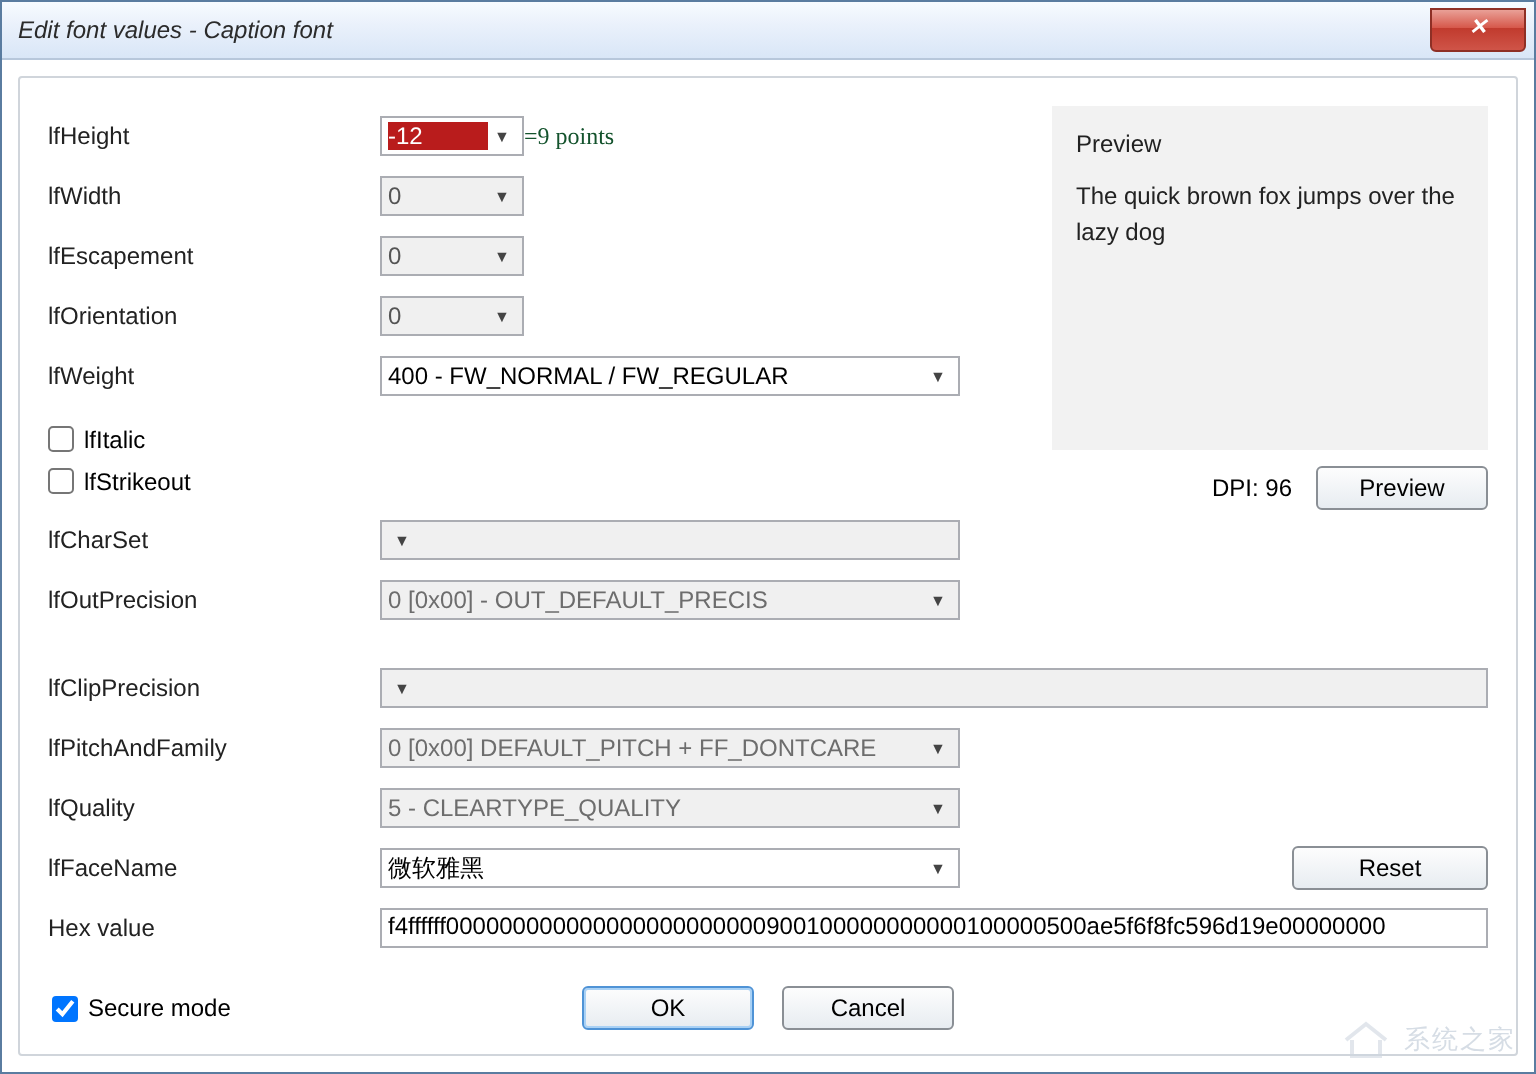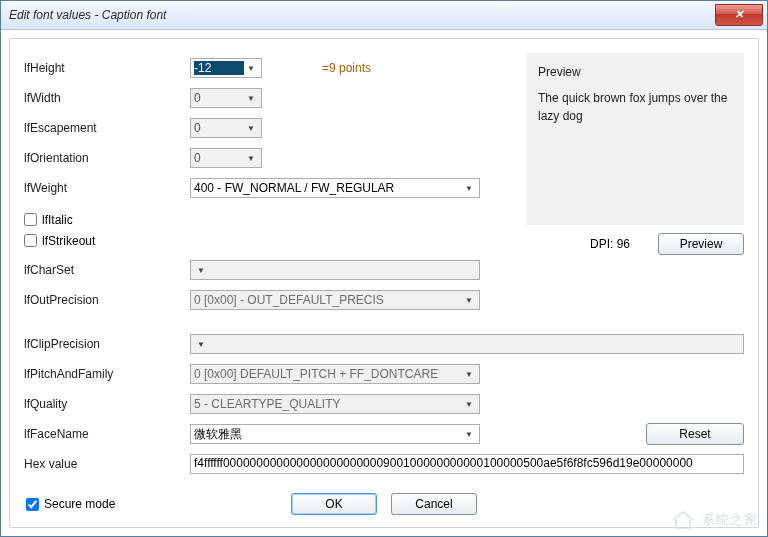--- a/index.html
+++ b/index.html
@@ -131,22 +131,22 @@
   }
   .combo .arrow {
     width: 14px;
     text-align: center;
     font-size: 8px;
     color: #444;
   }
   .combo.w290 { width: 290px; }
   .combo.full { width: 100%; }
   .eqpt {
-    margin-left: 60px;
-    color: #a16207;
+    color: #14532d;
+    font-family: Liberation Serif, serif;
   }
   .chk {
     display: flex;
     align-items: center;
     height: 21px;
   }
   .chk input {
     margin: 0 5px 0 0;
   }
   .chk.dis { color: #9a9a9a; }
@@ -158,21 +158,21 @@
     color: #222;
     line-height: 1.5;
   }
   .preview .ttl { margin-bottom: 8px; }
   .dpi-row {
     margin-top: 8px;
     display: flex;
     align-items: center;
     justify-content: flex-end;
   }
-  .dpi-row .dpi { margin-right: 28px; }
+  .dpi-row .dpi { margin-right: 12px; }
   .btn {
     height: 22px;
     min-width: 86px;
     border: 1px solid #8a8f95;
     border-radius: 3px;
     background: linear-gradient(to bottom, #fdfdfd, #e7ecf1);
     cursor: pointer;
     font: inherit;
     padding: 0 10px;
   }
@@ -225,21 +225,21 @@
   <div class="client">
     <div class="panel">
 
       <div class="main">
 
         <div class="leftcol">
 
           <div class="row">
             <div class="lab">lfHeight</div>
             <div class="spin sel">
-              <input style="background: #0c4a6e; color: rgb(255, 255, 255);" value="-12">
+              <input style="background: #b91c1c; color: rgb(255, 255, 255);" value="-12">
               <div class="arrow">▼</div>
             </div>
             <div class="eqpt">=9 points</div>
           </div>
 
           <div class="row">
             <div class="lab">lfWidth</div>
             <div class="spin dis">
               <input disabled="" value="0" style="">
               <div class="arrow">▼</div>

